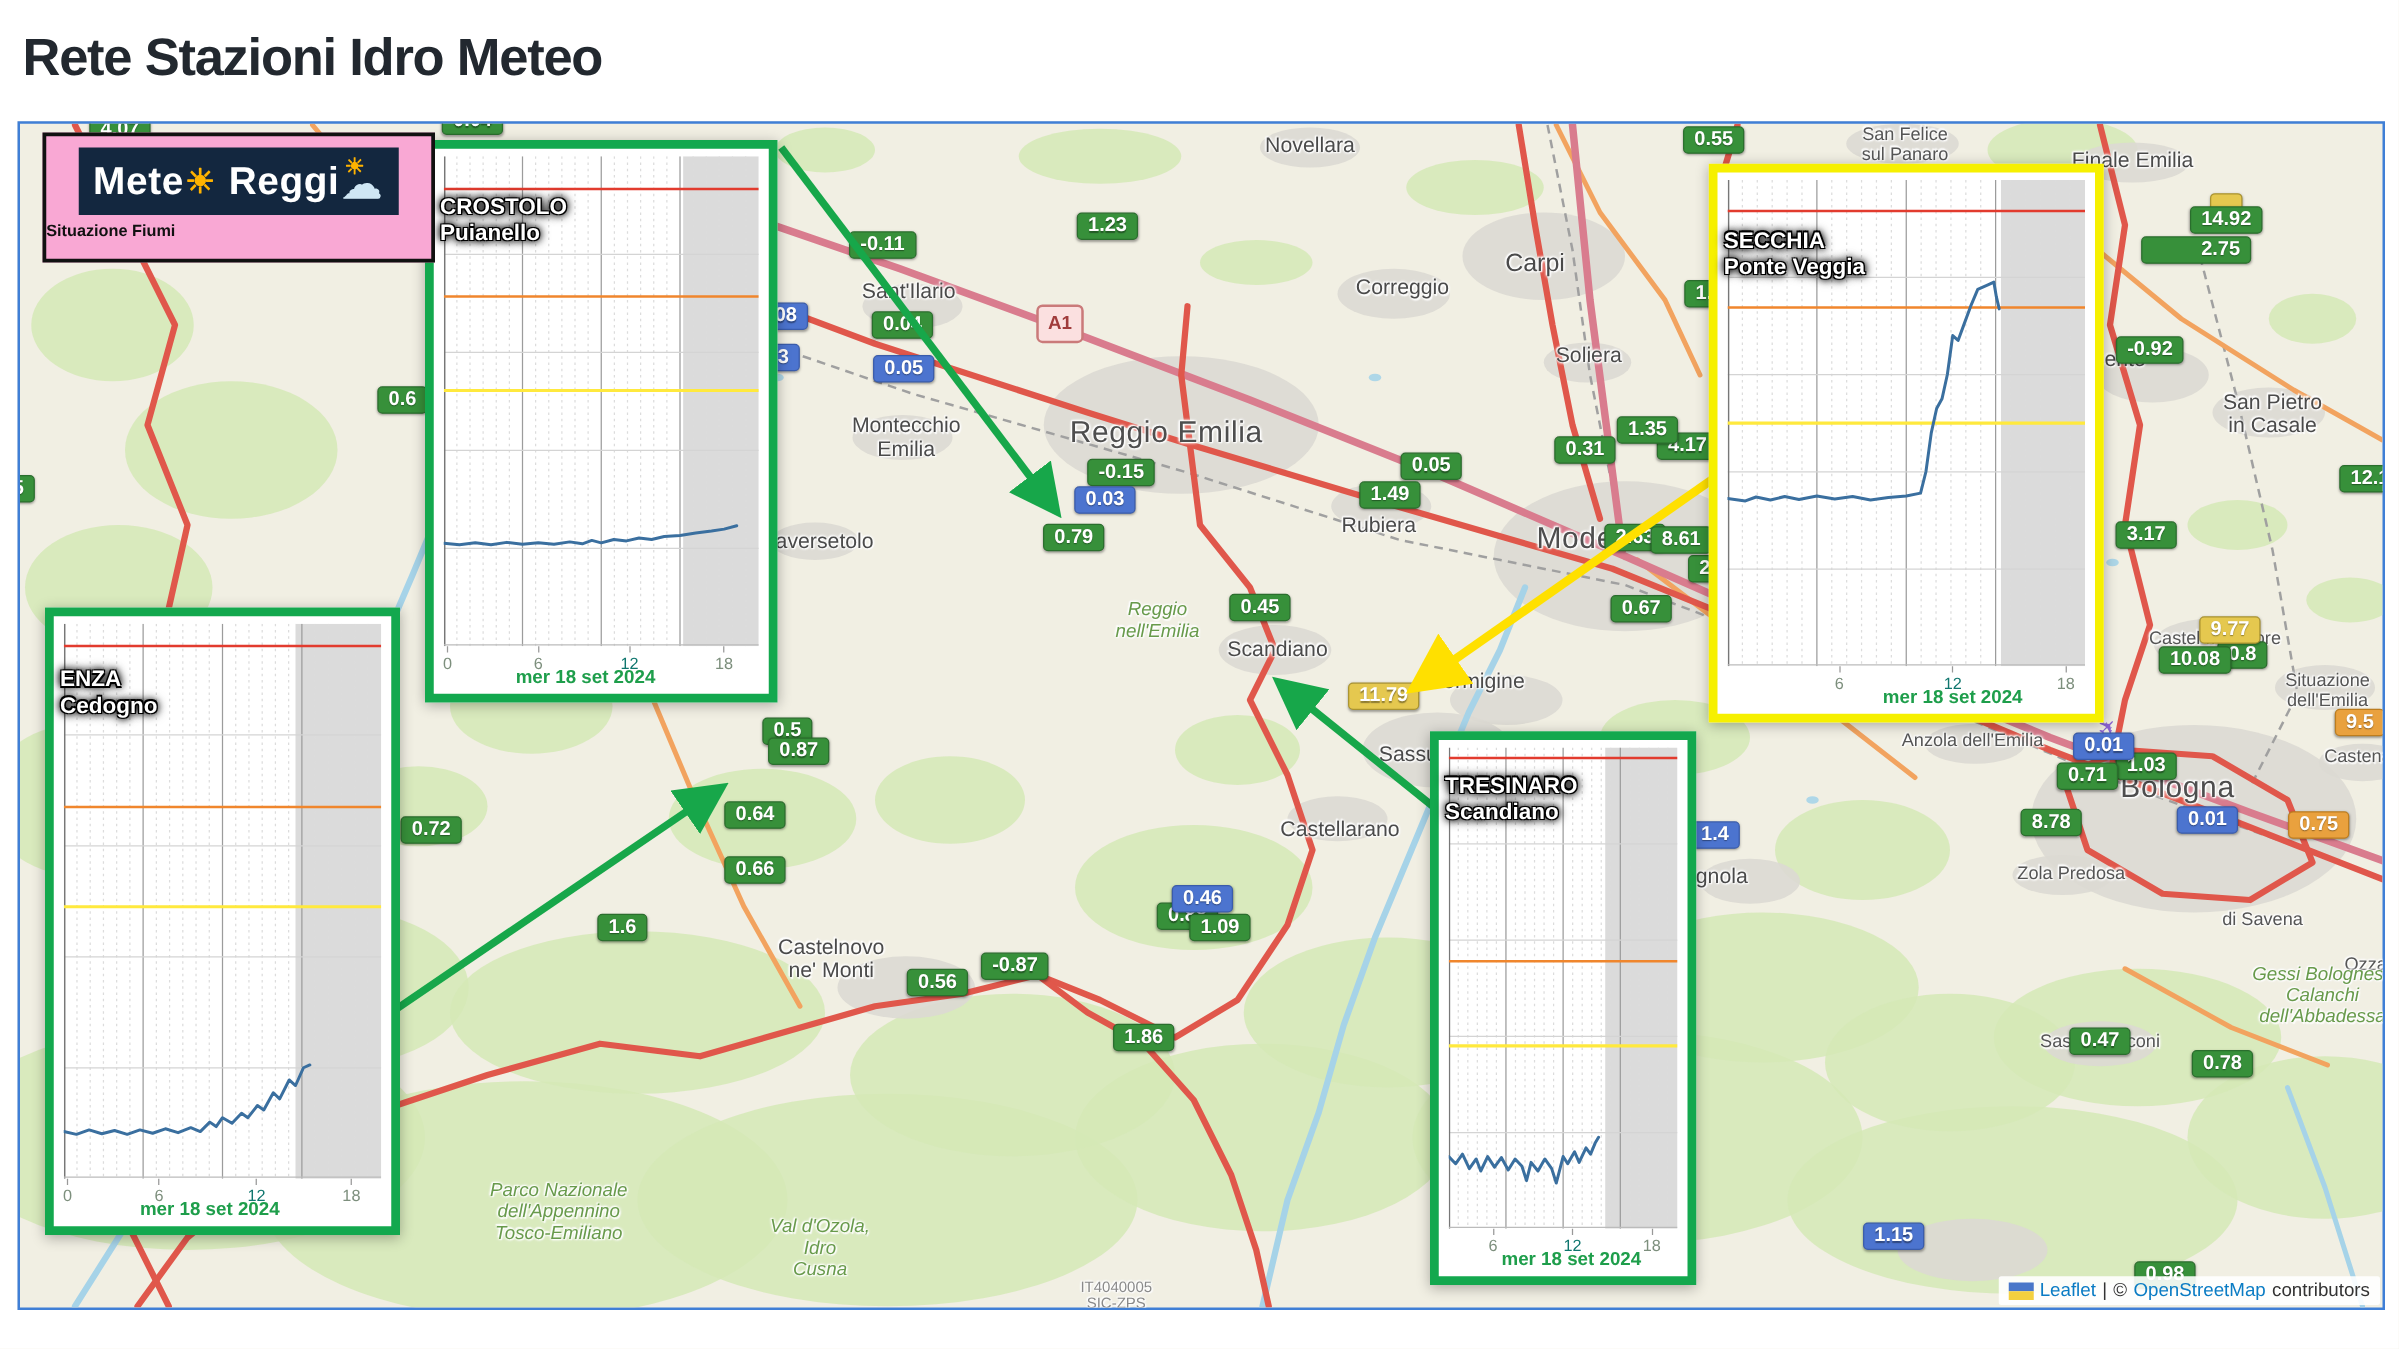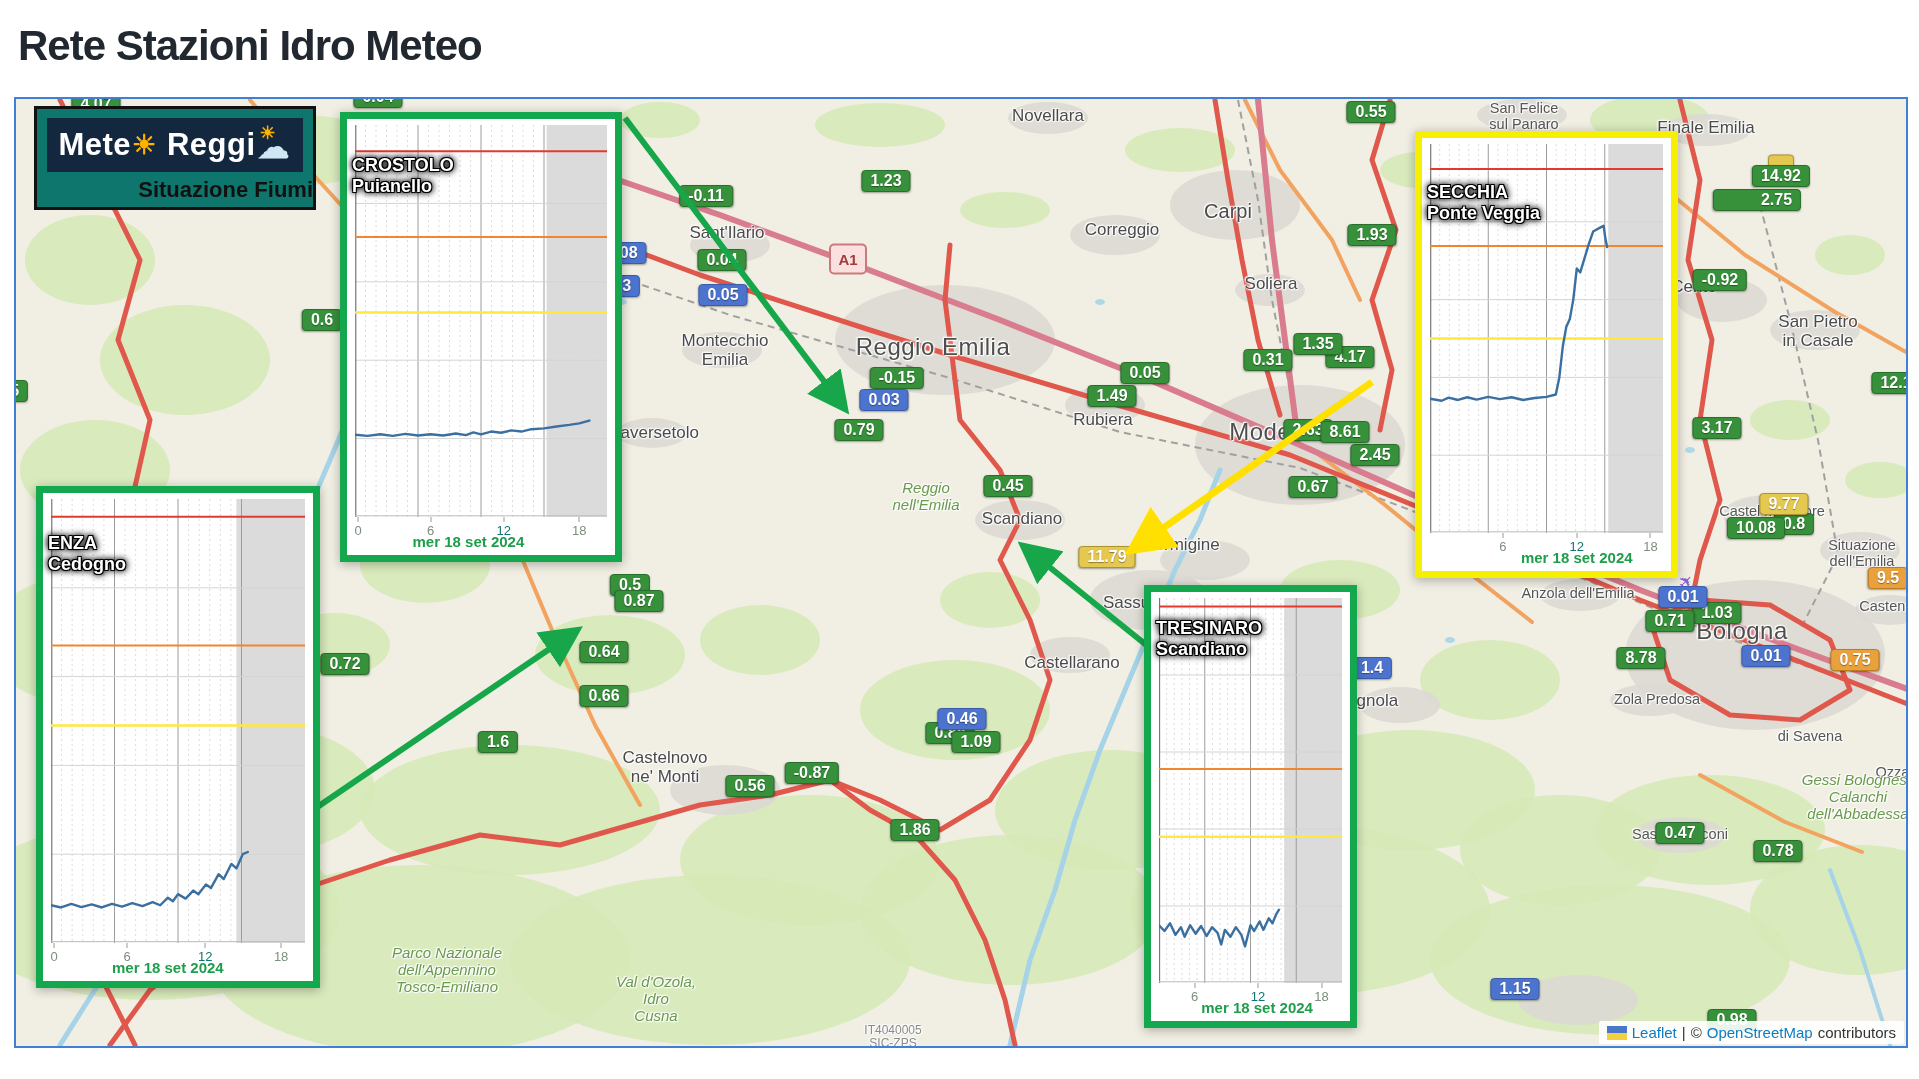--- a/index.html
+++ b/index.html
@@ -28,28 +28,28 @@
   .station{position:absolute;background:#fff;z-index:20;box-shadow:0 2px 10px rgba(0,0,0,.3)}
   .station .plot{position:absolute;left:8px;right:8px;top:6px;bottom:38px}
   .station .plot svg{width:100%;height:100%;display:block}
   .stname{position:absolute;left:5px;z-index:5;color:#fff;font-weight:bold;font-size:18px;line-height:1.18;
     text-shadow:-1px -1px 0 #000,1px -1px 0 #000,-1px 1px 0 #000,1px 1px 0 #000,0 0 5px #000,0 0 7px #000,0 0 9px #000}
   .axis{position:absolute;left:8px;right:8px;bottom:3px;height:32px}
   .tick{position:absolute;transform:translateX(-50%);top:3px;font-size:13px;color:#7d8f7d}
   .tick.faint{color:#0f766e}
   .tickmark{position:absolute;width:1px;height:5px;background:#999;top:-3px;transform:translateX(-50%)}
   .dlabel{position:absolute;transform:translateX(-50%);top:13px;font-weight:bold;font-size:15px;color:#1e9e4b;white-space:nowrap}
-  #logo{position:absolute;left:18px;top:7px;width:282px;height:104px;background:#0f766e;border:3px solid #111;z-index:30;box-sizing:border-box}
+  #logo{position:absolute;left:18px;top:7px;width:314px;height:104px;background:#f9a8d4;border:3px solid #111;z-index:30;box-sizing:border-box}
   #logo .brand{margin:9px auto 0;width:256px;height:54px;background:#13273f;color:#fff;display:flex;align-items:center;justify-content:center;
     font-weight:bold;font-size:31px;letter-spacing:.5px}
   #logo .sun{color:#ffb300;font-size:27px;margin:0 1px}
   #logo .cl{position:relative;width:34px;height:34px;margin-left:2px}
   #logo .cl .s{position:absolute;left:2px;top:-6px;color:#ffb300;font-size:18px}
   #logo .cl .c{position:absolute;left:0;top:0;color:#cfe6f4;font-size:32px}
-  #logo .sub{text-align:right;font-weight:bold;font-size:22px;margin-top:5px;color:#111}
+  #logo .sub{text-align:left;font-weight:bold;font-size:13px;margin-top:5px;color:#111}
   #attr{position:absolute;right:2px;bottom:2px;background:rgba(255,255,255,.9);padding:3px 8px;font-size:15px;color:#333;z-index:30;
     display:flex;align-items:center;gap:5px;border-radius:2px}
   #attr a{color:#0b7cc4;text-decoration:none}
   .flag{width:20px;height:14px;display:inline-block}
   .flag .fb{height:7px;background:#4977c9}
   .flag .fy{height:7px;background:#f3d03f}
 </style>
 </head>
 <body>
 
@@ -480,21 +480,21 @@
         <span class="tick" style="left: 1.2%;">0</span>
         <span class="tickmark" style="left: 30%;"></span>
         <span class="tick" style="left: 30%;">6</span>
         <span class="tickmark" style="left: 60.7%;"></span>
         <span class="tick faint" style="left: 60.7%;">12</span>
         <span class="tickmark" style="left: 90.6%;"></span>
         <span class="tick" style="left: 90.6%;">18</span>
         <span class="dlabel" style="left: 46%;">mer 18 set 2024</span>
       </div>
     </div>
-    <div class="station" style="left: 1351px; top: 32px; width: 263px; height: 447px; border: 7px solid rgb(246, 240, 0); box-sizing: border-box; margin-left: 48px;">
+    <div class="station" style="left: 1351px; top: 32px; width: 316px; height: 447px; border: 7px solid rgb(246, 240, 0); box-sizing: border-box;">
       <div class="plot">
         <svg viewBox="0 0 100 100" preserveAspectRatio="none">
           <rect x="76.5" y="0" width="23.5" height="100" fill="#d2d2d2" opacity="0.8"></rect>
           <line x1="4.166666666666667" y1="0" x2="4.166666666666667" y2="100" stroke="#dcdcdc" stroke-width="1" vector-effect="non-scaling-stroke" stroke-dasharray="2 3"></line>
           <line x1="8.333333333333334" y1="0" x2="8.333333333333334" y2="100" stroke="#dcdcdc" stroke-width="1" vector-effect="non-scaling-stroke" stroke-dasharray="2 3"></line>
           <line x1="12.5" y1="0" x2="12.5" y2="100" stroke="#dcdcdc" stroke-width="1" vector-effect="non-scaling-stroke" stroke-dasharray="2 3"></line>
           <line x1="16.666666666666668" y1="0" x2="16.666666666666668" y2="100" stroke="#dcdcdc" stroke-width="1" vector-effect="non-scaling-stroke" stroke-dasharray="2 3"></line>
           <line x1="20.833333333333332" y1="0" x2="20.833333333333332" y2="100" stroke="#dcdcdc" stroke-width="1" vector-effect="non-scaling-stroke" stroke-dasharray="2 3"></line>
           <line x1="25" y1="0" x2="25" y2="100" stroke="#9c9c9c" stroke-width="1" vector-effect="non-scaling-stroke" stroke-dasharray="none"></line>
           <line x1="29.166666666666668" y1="0" x2="29.166666666666668" y2="100" stroke="#dcdcdc" stroke-width="1" vector-effect="non-scaling-stroke" stroke-dasharray="2 3"></line>

